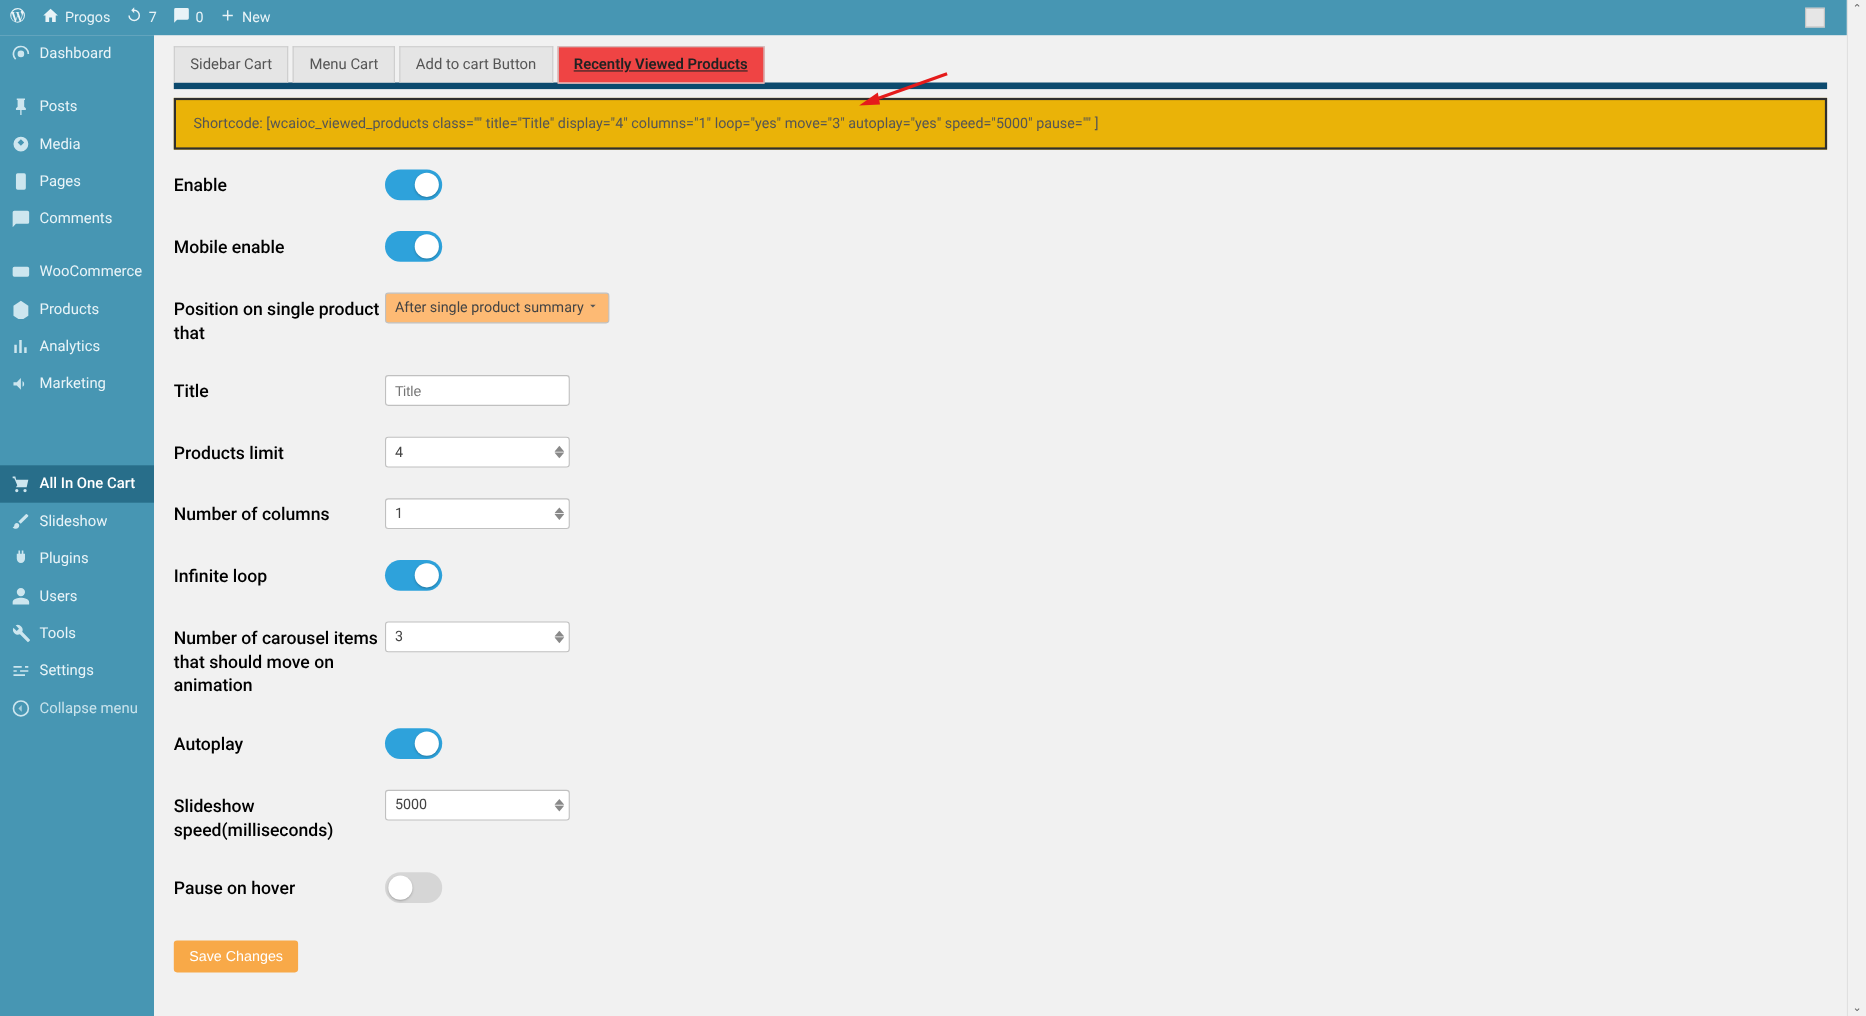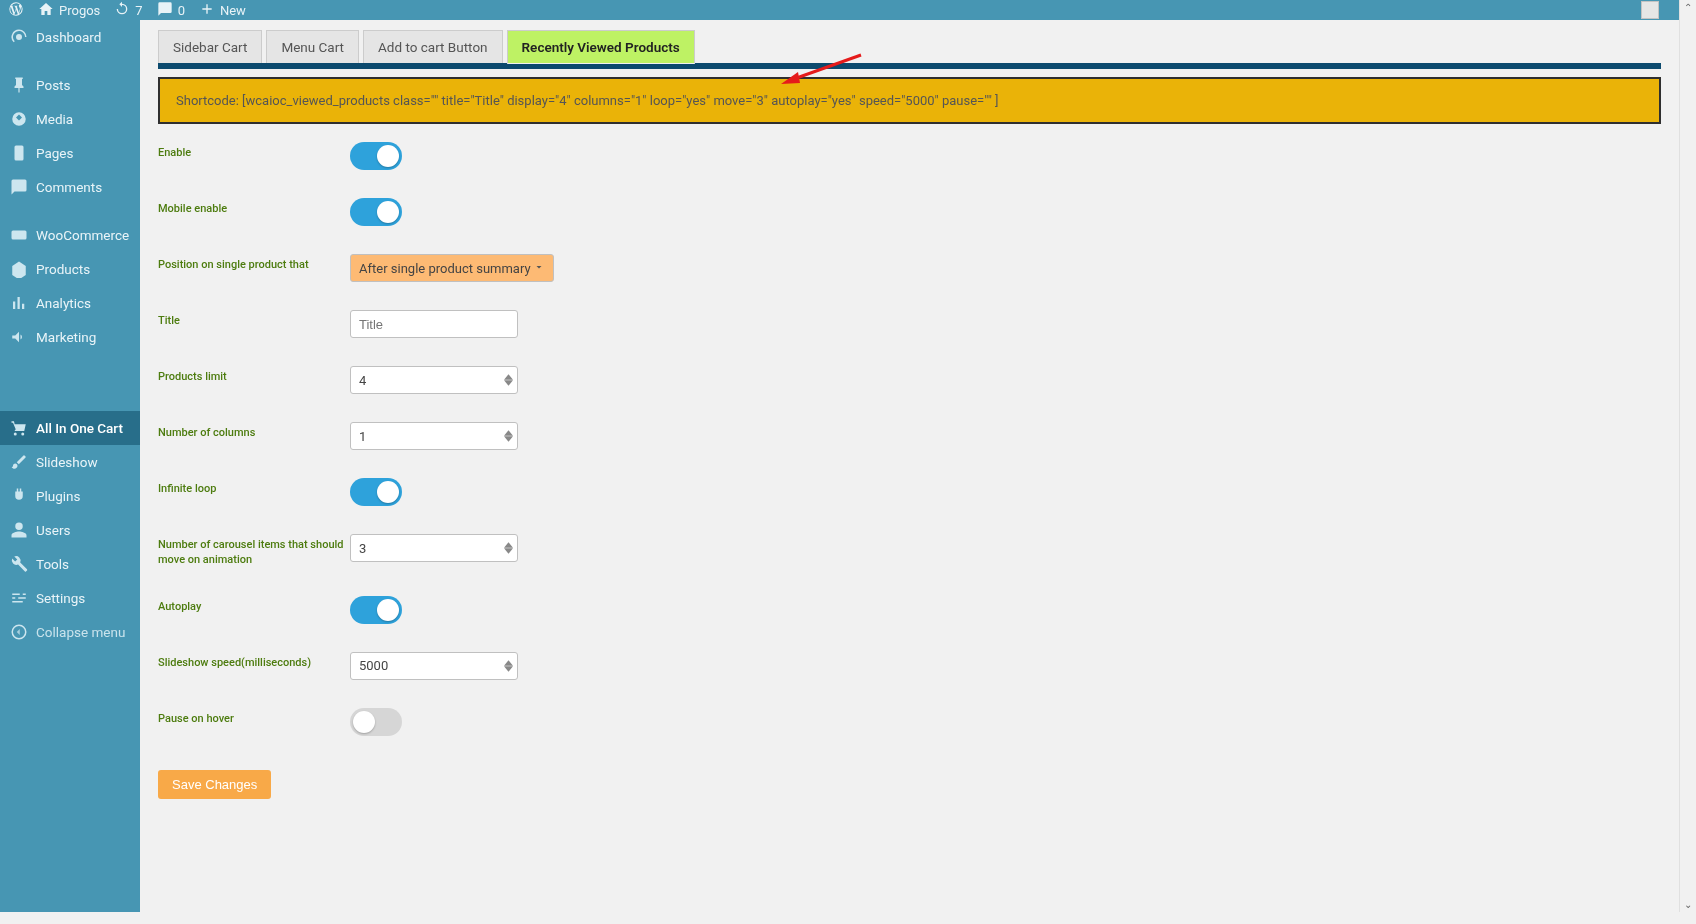--- a/index.html
+++ b/index.html
@@ -1,19 +1,19 @@
 <!DOCTYPE html>
 <html><head>
 <meta charset="utf-8">
 <style>
 * { margin: 0; padding: 0; box-sizing: border-box; }
 body { font-family: -apple-system, BlinkMacSystemFont, "Segoe UI", Roboto, sans-serif; font-size: 13px; color: #444; background: #f1f1f1; }
 
 
-.adminbar { background: #4796b3; color: #fff; height: 20px; display: flex; align-items: center; padding: 0 8px; justify-content: space-between; position: relative; }
+.adminbar { background: #4796b3; color: #fff; height: 32px; display: flex; align-items: center; padding: 0 8px; justify-content: space-between; position: relative; }
 .adminbar-left { display: flex; align-items: center; gap: 14px; }
 .adminbar-right { display: flex; align-items: center; gap: 10px; padding-right: 12px; }
 .adminbar-item { display: flex; align-items: center; gap: 5px; font-size: 13px; cursor: pointer; color: #e8f3f7; }
 .adminbar .icon svg { width: 16px; height: 16px; fill: #e8f3f7; }
 .avatar-box { width: 18px; height: 18px; background: #e6e6e6; border: 1px solid #c3c3c3; }
 
 
 .wrapper { display: flex; min-height: calc(100vh - 32px); }
 .sidebar { width: 140px; background: #4796b3; color: #fff; flex-shrink: 0; }
 .sidebar-item { display: flex; align-items: center; gap: 8px; padding: 8px 10px; cursor: pointer; font-size: 13.5px; color: #e9f4f8; position: relative; }
@@ -23,29 +23,29 @@
 .sidebar-item .icon svg { width: 18px; height: 18px; fill: #cde6ef; }
 .sidebar-item.faded .icon svg { fill: #a9d0de; }
 .sidebar-item.faded { color: #c9e3ec; }
 
 
 .main { flex: 1; padding: 10px 18px 18px 18px; overflow: auto; position: relative; }
 
 
 .tabs { display: flex; border-bottom: 6px solid #0c4a6e; align-items: flex-end; }
 .tab { padding: 8px 14px; background: #e5e5e5; border: 1px solid #ccc; border-bottom: none; margin-right: 4px; cursor: pointer; font-size: 13.5px; color: #555; }
-.tab.active { background: #bef264; border-bottom: 1px solid #f1f1f1; margin-bottom: -1px; font-weight: 600; color: #222; }
+.tab.active { background: #ef4444; border-bottom: 1px solid #f1f1f1; margin-bottom: -1px; font-weight: 600; color: #222; text-decoration: underline; }
 
 
 .shortcode-box { border: 2px solid #2f2f2f; background: #eab308; padding: 14px 16px; margin-top: 8px; font-size: 13px; color: #555; }
 
 
 .form-table { width: 100%; margin-top: 18px; }
 .form-row { display: flex; align-items: flex-start; margin-bottom: 28px; }
-.form-label { width: 192px; flex-shrink: 0; font-size: 11px; color: #4d7c0f; font-weight: 500; padding-top: 4px; line-height: 1.35; }
+.form-label { width: 192px; flex-shrink: 0; font-size: 16px; color: #000000; font-weight: 500; padding-top: 4px; line-height: 1.35; }
 .form-field { flex: 1; }
 
 
 .toggle { width: 52px; height: 28px; background: #d6d6d6; border-radius: 14px; position: relative; cursor: pointer; transition: background .15s; }
 .toggle.on { background: #2ea2db; }
 .toggle .knob { width: 22px; height: 22px; background: #fff; border-radius: 50%; position: absolute; top: 3px; left: 3px; transition: left .15s; box-shadow: 0 1px 2px rgba(0,0,0,.25); }
 .toggle.on .knob { left: 27px; }
 
 
 .select-box { display: flex; align-items: center; justify-content: space-between; width: 204px; height: 28px; border: 1px solid #c0c0c0; background: #fdba74; border-radius: 3px; padding: 0 8px; cursor: pointer; font-size: 13px; color: #444; }

